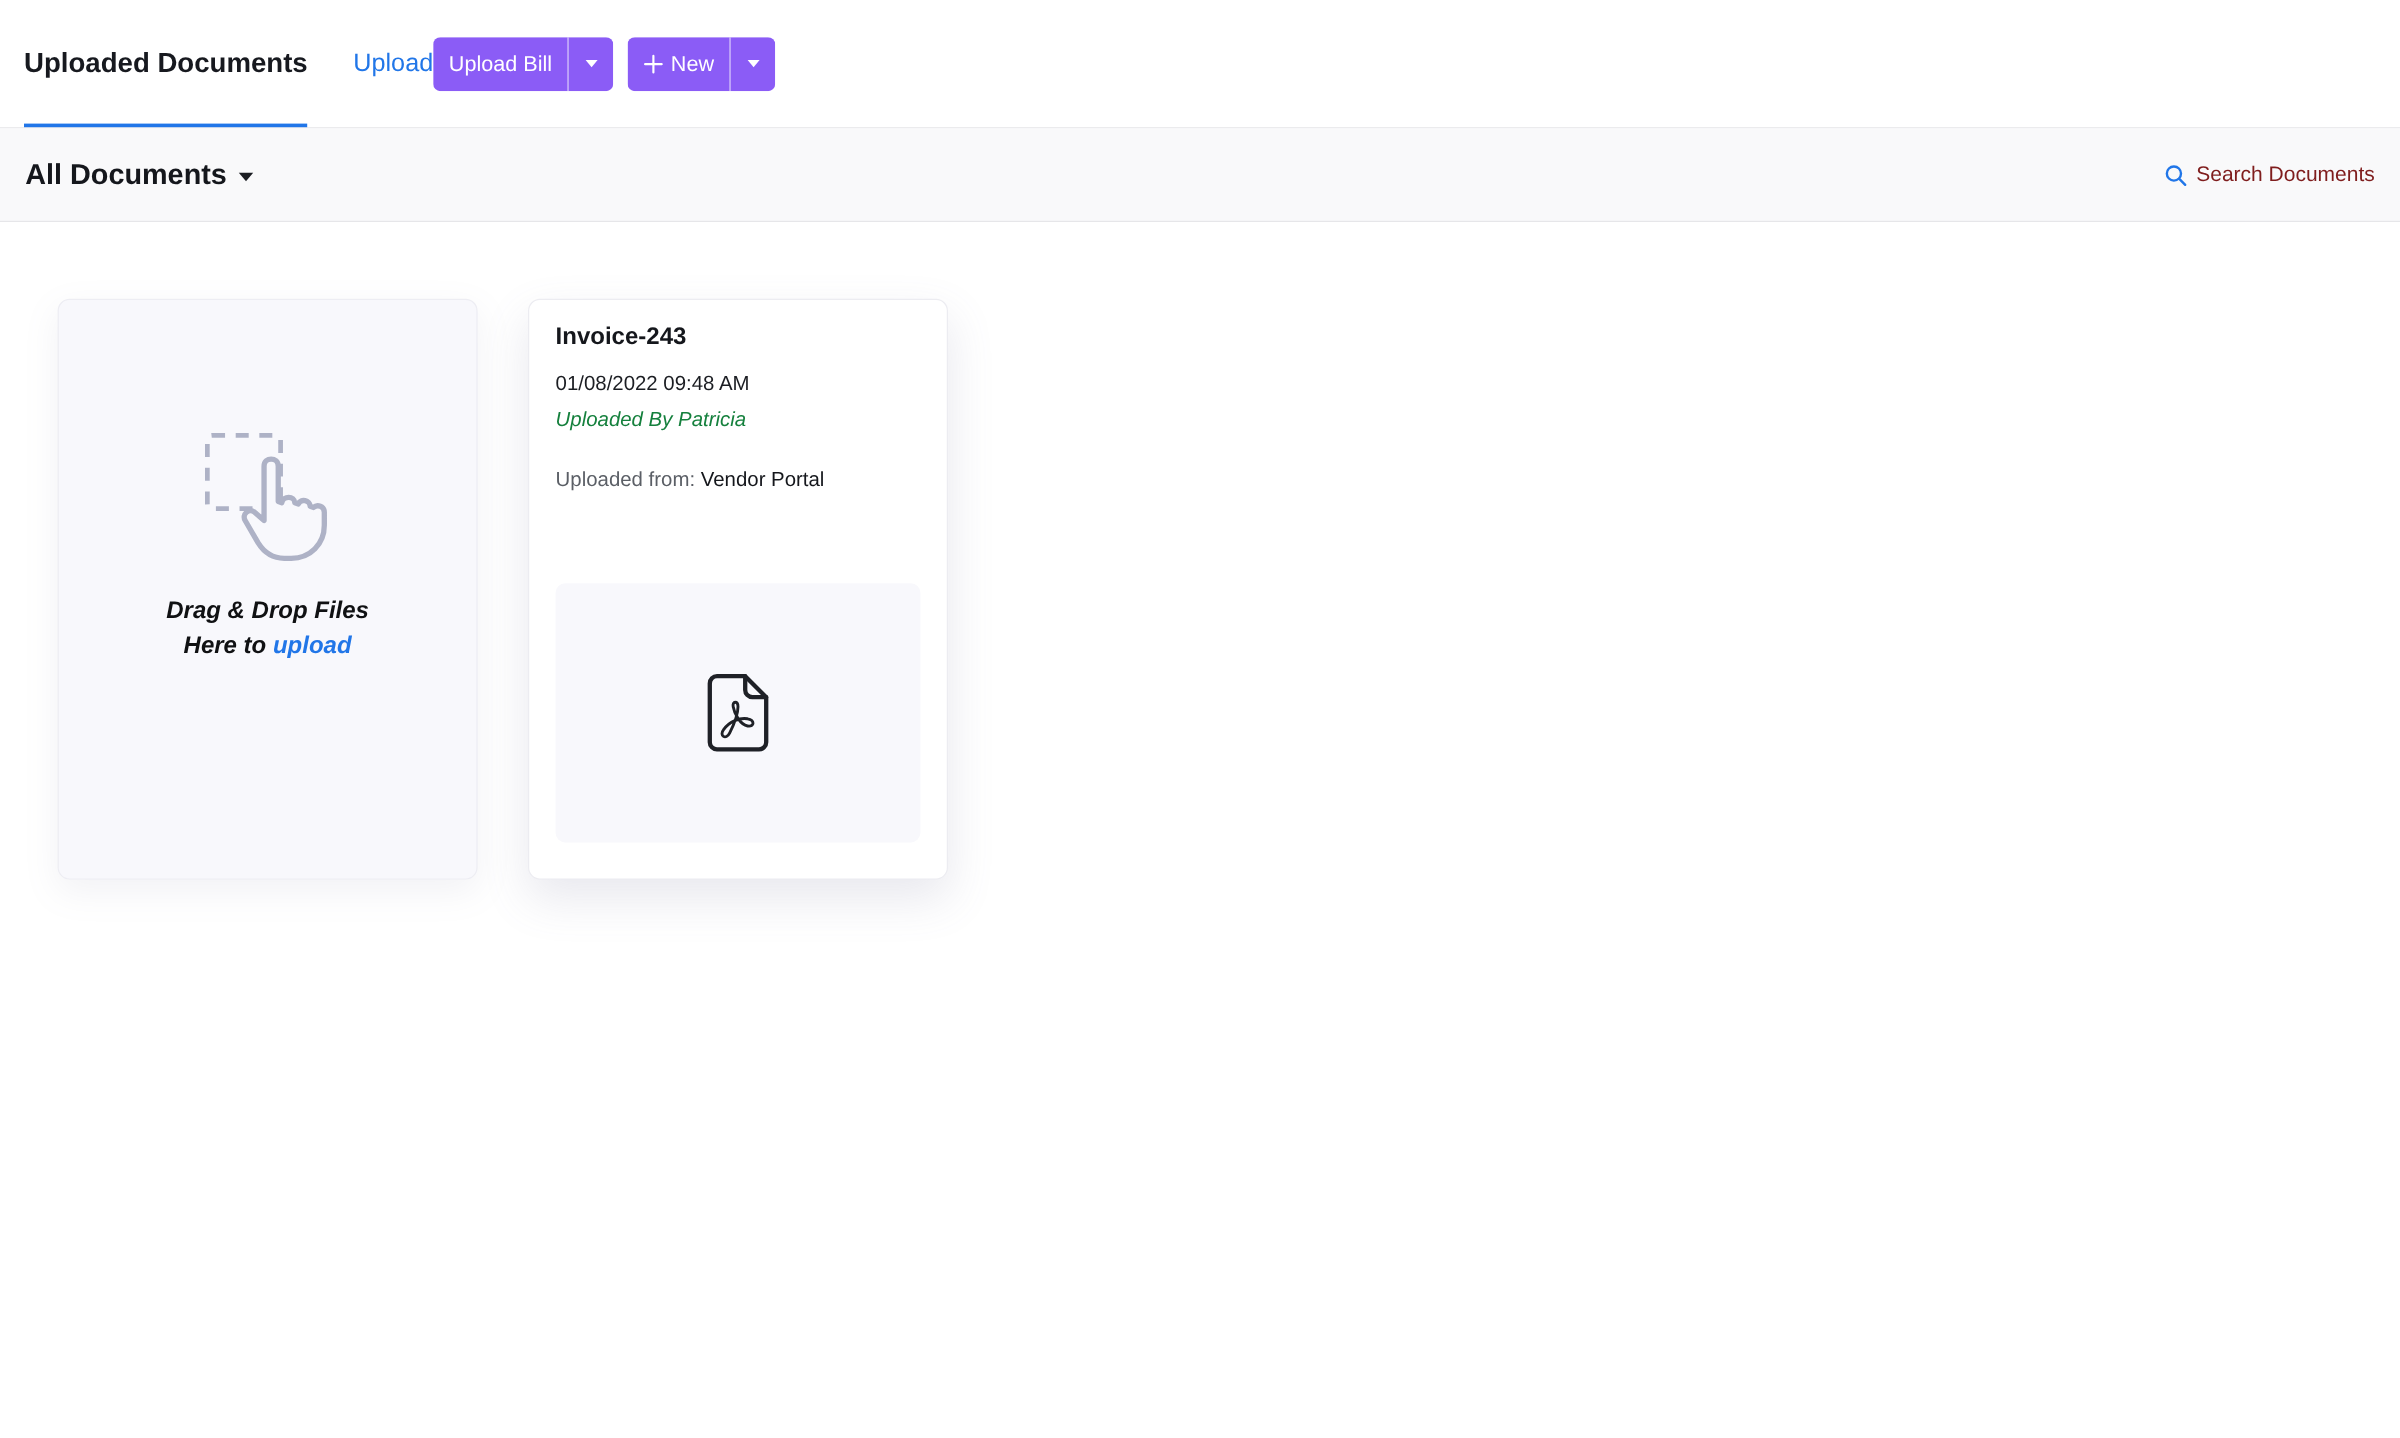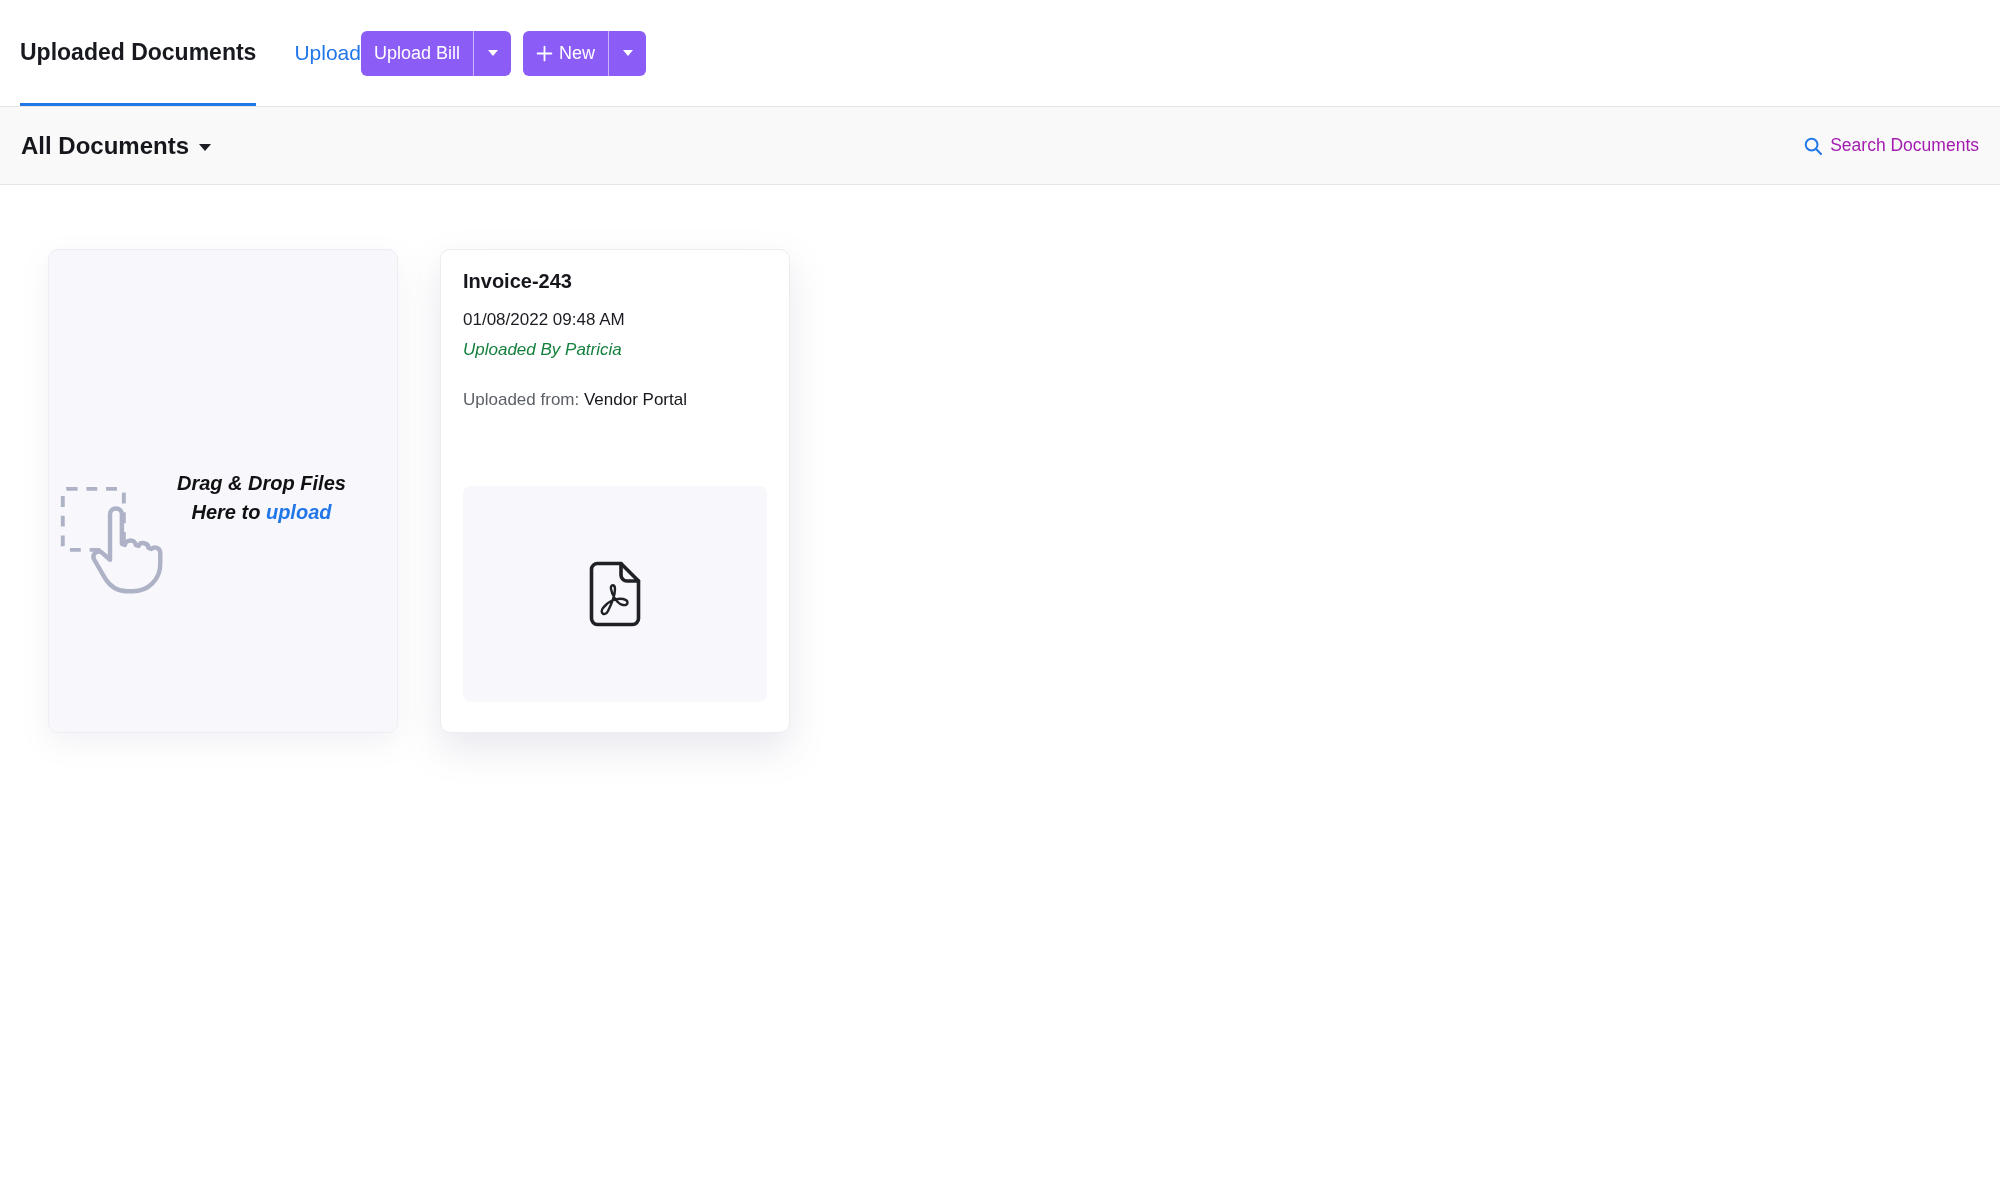--- a/index.html
+++ b/index.html
@@ -30,30 +30,30 @@
   .caret-down { width:0; height:0; border-left:5.5px solid transparent;
     border-right:5.5px solid transparent; border-top:6.5px solid #ffffff; }
 
   
   .toolbar { height:78px; background:#f9f9fa; border-bottom:1px solid #e6e6e9;
     display:flex; align-items:center; justify-content:space-between; padding:0 21px;gap:33px; }
   .filter { display:flex; align-items:center; gap:10px; font-size:24px;
     font-weight:700; color:#15171c; cursor:pointer; }
   .caret-dark { width:0; height:0; border-left:6px solid transparent;
     border-right:6px solid transparent; border-top:7px solid #1b1d22; margin-top:3px; }
-  .search-link { display:flex; align-items:center; gap:7px; color:#a21caf;
+  .search-link { display:flex; align-items:center; gap:7px; color:#7f1d1d;
     font-size:17.5px; cursor:pointer; text-decoration:none; }
 
   
   .content { display:flex; align-items:flex-start; gap:42px; padding:64px 0 0 48px; }
   .card { width:350px; height:484px; border-radius:10px; }
 
   .dropzone { background:#f8f8fc; border:1px solid #ededf3;
     box-shadow:0 10px 28px rgba(125,125,160,0.10);
-    display:flex; flex-direction:row; align-items:center; cursor:pointer; }
+    display:flex; flex-direction:column; align-items:center; cursor:pointer; }
   .drop-icon { margin-top:103px; width:128px; height:128px; }
   .drop-text { margin-top:14px; text-align:center; font-size:20px; font-weight:700;
     font-style:italic; color:#101113; line-height:1.45; }
   .upload-link { color:#2176e8; cursor:pointer; text-decoration:none; font-weight:600; }
 
   .doc-card { background:#ffffff; border:1px solid #ececf1;
     box-shadow:0 16px 38px rgba(115,115,150,0.16); padding:8px 22px 22px; cursor:pointer; }
   .doc-title { margin-top:12px; font-size:20px; font-weight:700; color:#15171c; }
   .doc-date { margin-top:17px; font-size:17px; color:#1b1d22; }
   .doc-uploader { margin-top:10px; font-size:17px; font-style:italic; color:#15803d; }

